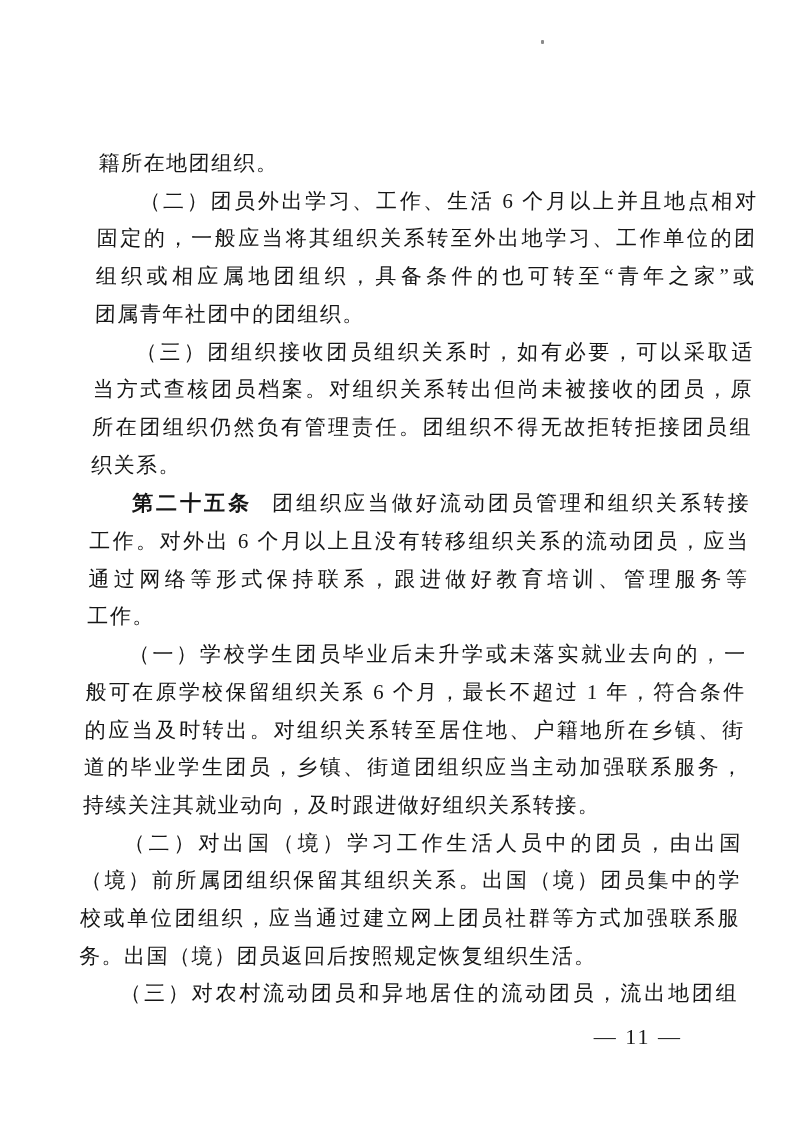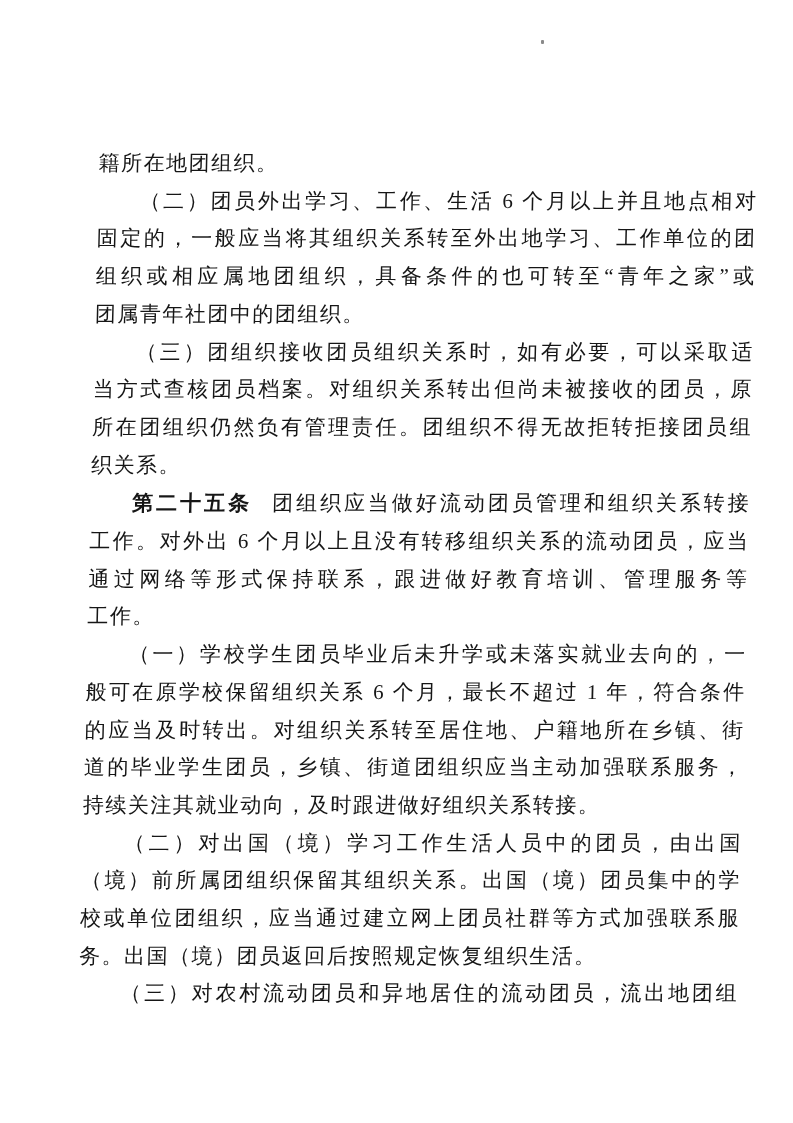--- a/index.html
+++ b/index.html
@@ -81,14 +81,15 @@
     <div class="line justify">的应当及时转出。对组织关系转至居住地、户籍地所在乡镇、街</div>
     <div class="line justify">道的毕业学生团员，乡镇、街道团组织应当主动加强联系服务，</div>
     <div class="line">持续关注其就业动向，及时跟进做好组织关系转接。</div>
     <div class="line justify indent">（二）对出国（境）学习工作生活人员中的团员，由出国</div>
     <div class="line justify">（境）前所属团组织保留其组织关系。出国（境）团员集中的学</div>
     <div class="line justify">校或单位团组织，应当通过建立网上团员社群等方式加强联系服</div>
     <div class="line">务。出国（境）团员返回后按照规定恢复组织生活。</div>
     <div class="line justify indent">（三）对农村流动团员和异地居住的流动团员，流出地团组</div>
   </div>
 
+  <div class="page-number">— 11 —</div>
 
 </div>
 
 </body></html>

